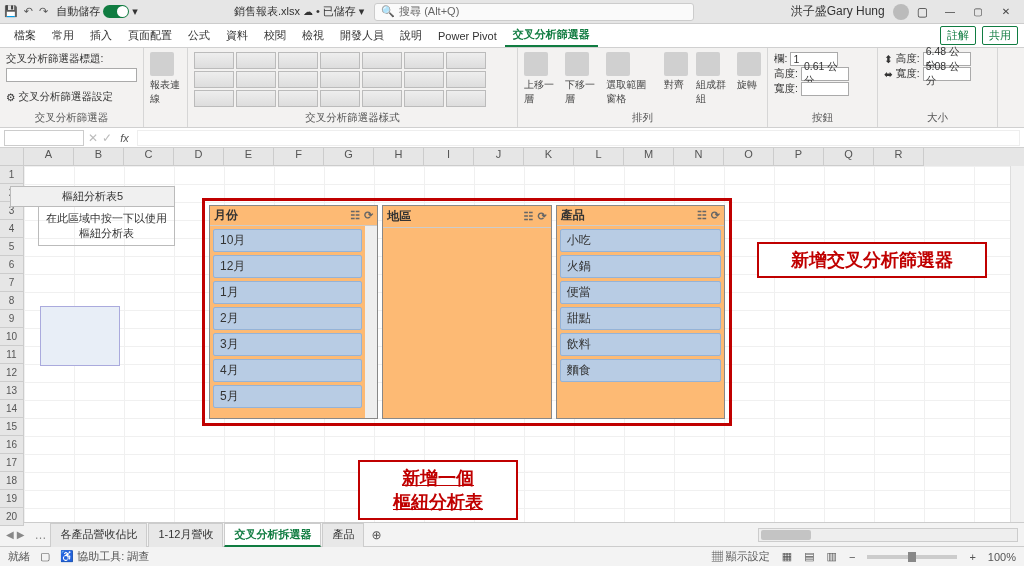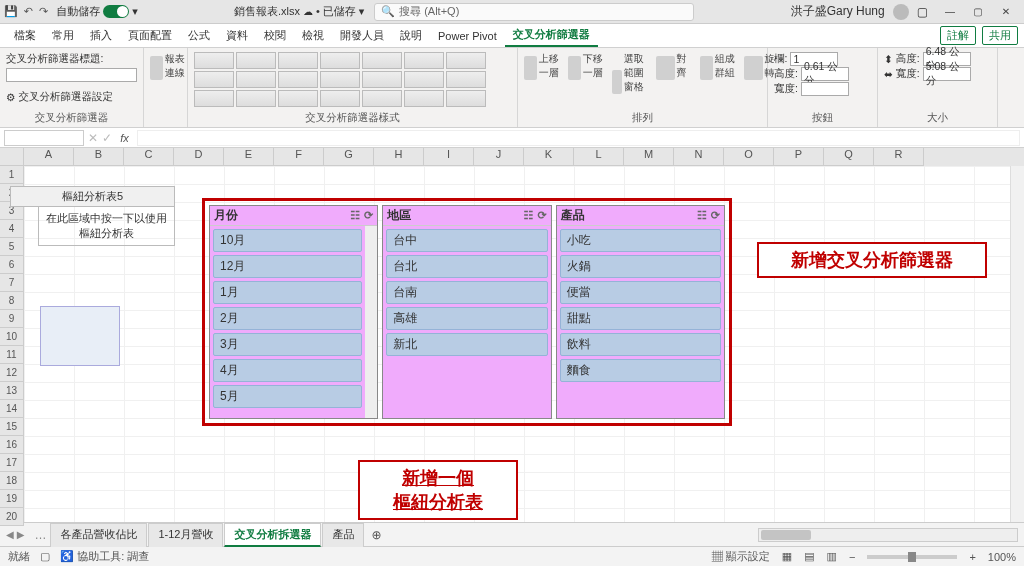--- a/index.html
+++ b/index.html
@@ -22,21 +22,21 @@
 .menubar { height: 24px; background: #fff; border-bottom: 1px solid #d0d0d0; display: flex; align-items: stretch; padding: 0 6px; gap:0; }
 .menubar .tab { padding: 0 8px; display:flex; align-items:center; font-size: 11px; color: #333; cursor:pointer; }
 .menubar .tab.active { color: #107c41; border-bottom: 2px solid #107c41; font-weight:bold; }
 .menubar .right { margin-left:auto; display:flex; gap:6px; align-items:center; }
 .menubar .btn-outline { border:1px solid #107c41; color:#107c41; padding:1px 6px; border-radius:2px; font-size:11px; }
 
 .ribbon { height: 80px; background: #f3f2f1; border-bottom: 1px solid #d0d0d0; display: flex; }
 .ribbon-group { border-right:1px solid #d6d6d6; padding: 4px 6px 2px; display:flex; flex-direction:column; justify-content:space-between; }
 .ribbon-group .body { flex:1; display:flex; align-items:flex-start; gap:6px; }
 .ribbon-group .label { text-align:center; font-size:10.5px; color:#555; padding-top:2px; }
-.rb-btn { display:flex; flex-direction:row; align-items:flex-end; gap:2px; font-size:10px; color:#444; cursor:pointer; }
+.rb-btn { display:flex; flex-direction:column; align-items:flex-start; gap:2px; font-size:10px; color:#444; cursor:pointer; }
 .rb-btn .ic { width:24px; height:24px; background:#d0d0d0; border-radius:2px; }
 .rb-small { display:flex; flex-direction:column; gap:1px; font-size:10px; }
 .rb-small div { display:flex; align-items:center; gap:3px; }
 .style-gallery { display:grid; grid-template-columns: repeat(7, 40px); grid-template-rows: repeat(3, 17px); gap:2px; height:56px; overflow:hidden; }
 .style-gallery div { border:1px solid #bbb; background:#fff; }
 .style-gallery div.c1 { background: linear-gradient(#eee,#ddd); }
 .spin-input { display:flex; align-items:center; gap:3px; font-size:10.5px; }
 .spin-input .val { width:48px; height:14px; border:1px solid #aaa; background:#fff; padding:0 2px; display:flex; align-items:center; }
 
 .formula-bar { height: 20px; background:#fff; border-bottom:1px solid #d0d0d0; display:flex; align-items:center; gap:4px; padding:0 4px; }
@@ -54,21 +54,21 @@
 .sheet-scroll-v{position:absolute; right:0; top:18px; bottom:0; width:14px; background:#f1f1f1; border-left:1px solid #ddd;}
 
 
 .pivot-placeholder { position:absolute; left:10px; top:38px; width:165px; }
 .pivot-placeholder .ttl { border:1px solid #bbb; text-align:center; padding:2px; font-size:11px; background:#f0f0f0; }
 .pivot-placeholder .msg { border:1px solid #bbb; border-top:none; text-align:center; padding:4px; font-size:11px;margin-left:28px; }
 .pivot-thumb { margin-top:60px; width:80px; height:60px; background:#e8eef7; border:1px solid #aad; margin-left:30px; }
 
 
 .slicers-box { position:absolute; left:202px; top:50px; width:530px; height:228px; border:3px solid #c00000; display:flex; gap:4px; padding:4px; }
-.slicer { flex:1; background:#f0abfc; border:1px solid #888; display:flex; flex-direction:column; position:relative; }
+.slicer { flex:1; background:#fdba74; border:1px solid #888; display:flex; flex-direction:column; position:relative; }
 .slicer-head { height:22px; display:flex; align-items:center; padding:0 4px; border-bottom:1px solid #ccc; font-size:12px; font-weight:bold; gap:4px; }
 .slicer-head .icons { margin-left:auto; display:flex; gap:4px; font-size:11px; color:#666; }
 .slicer-body { flex:1; overflow:auto; padding:3px; }
 .slicer-item { background:#b8cce4; border:1px solid #95b3d7; border-radius:2px; padding:2px 6px; margin-bottom:3px; font-size:12px; cursor:pointer; }
 .slicer .vscroll { width:12px; background:#eee; }
 .slicer-wrap { display:flex; height:100%; }
 
 .callout { position:absolute; border:2px solid #c00000; background:#fff; color:#c00000; padding:4px 8px; font-size:18px; font-weight:bold; text-align:center; }
 .callout1 { left:757px; top:94px; width:230px; }
 .callout2 { left:358px; bottom:2px; width:160px;text-decoration:underline; }
@@ -343,29 +343,20 @@
         </div>
       </div>
       <div class="slicer">
         <div class="slicer-head">
           <span>地區</span>
           <div class="icons">
             <span>☷</span>
             <span>⟳</span>
           </div>
         </div>
-        <div class="slicer-wrap">
-          <div class="slicer-body">
-            <div class="slicer-item">台中</div>
-            <div class="slicer-item">台北</div>
-            <div class="slicer-item">台南</div>
-            <div class="slicer-item">高雄</div>
-            <div class="slicer-item">新北</div>
-          </div>
-        </div>
       </div>
       <div class="slicer">
         <div class="slicer-head">
           <span>產品</span>
           <div class="icons">
             <span>☷</span>
             <span>⟳</span>
           </div>
         </div>
         <div class="slicer-wrap">

